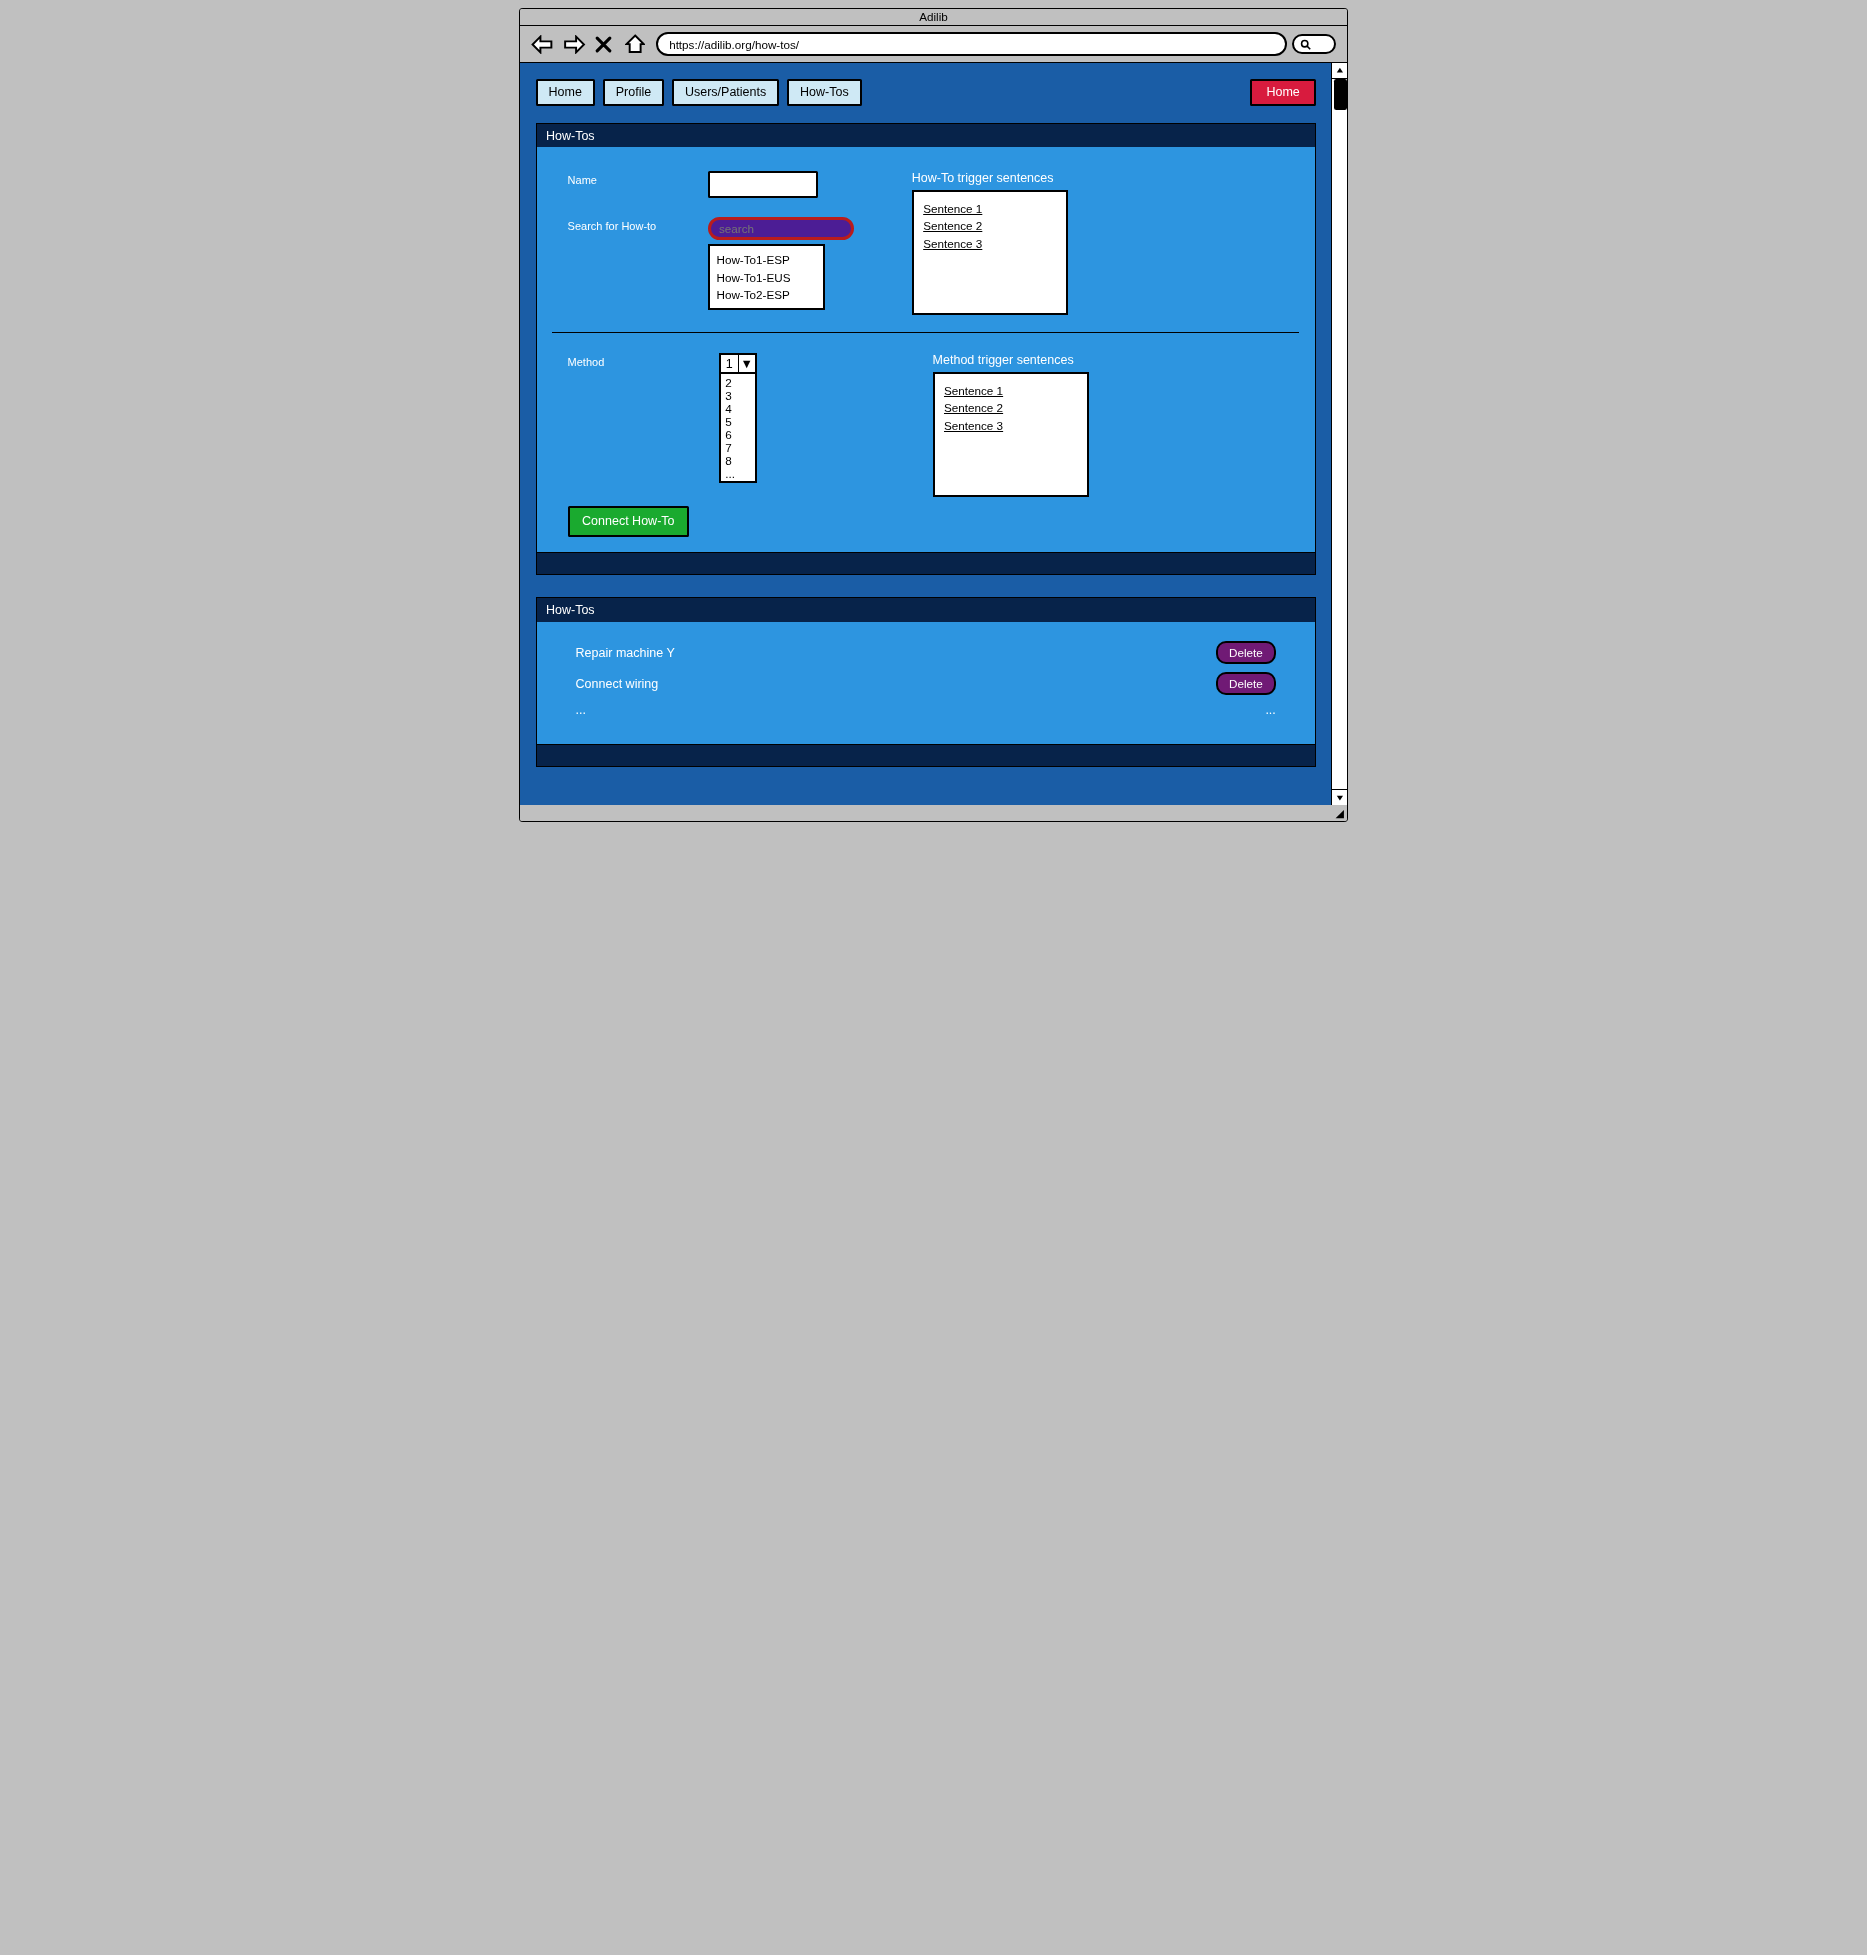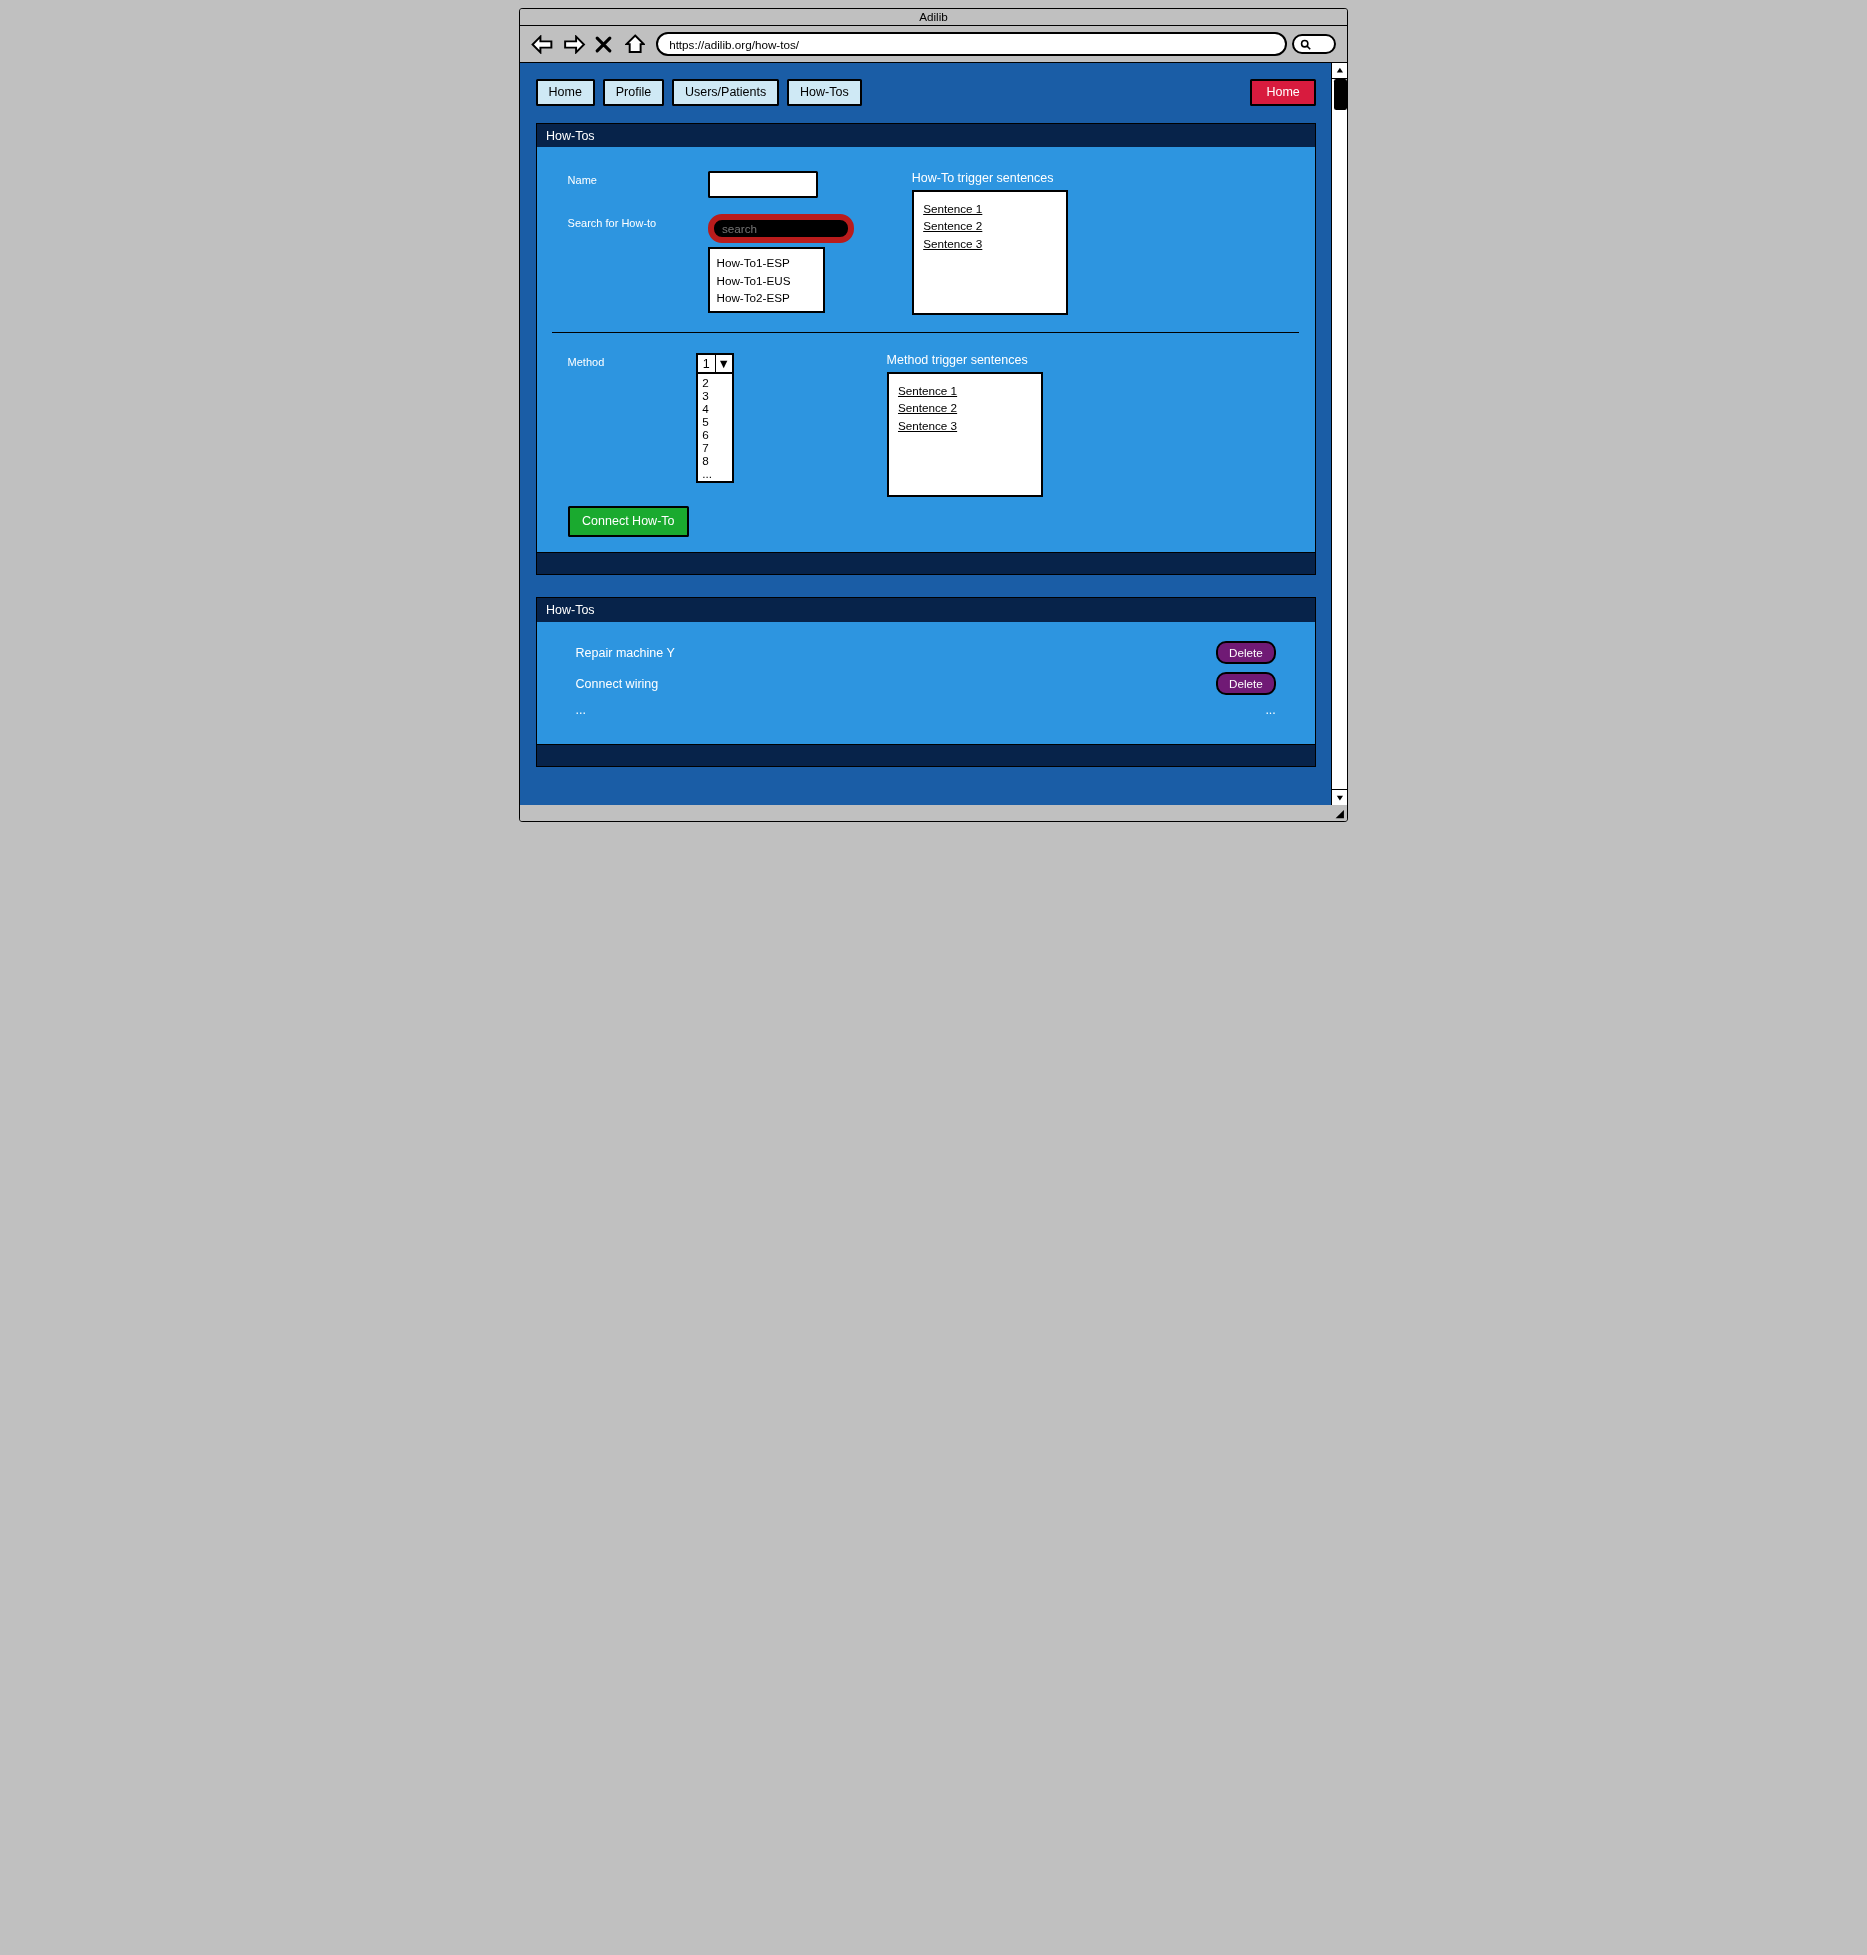--- a/index.html
+++ b/index.html
@@ -152,23 +152,23 @@
   width: 110px; height: 26.6px;
   border: 2px solid #000;
   background: #fff;
   border-radius: 1.6px;
   padding: 0 4.7px;
   font-family: inherit;
 }
 .search-wrap {
   width: 146px;
   display: flex; align-items: center;
-  border: 6px solid #b91c1c;
+  border: 3px solid #b91c1c;
   border-radius: 14px;
-  background: #000000;
+  background: #4c1d95;
   padding: 1.6px 7.8px;
 }
 .search-wrap input {
   border: none; outline: none;
   flex: 1; font-family: inherit; font-size: 11.7px;
   color: #888;
   background: transparent;
 }
 .dropdown-list {
   width: 117px;
@@ -194,21 +194,21 @@
 }
 .trigger-box div { padding: 2.3px 0; }
 .divider {
   border: none;
   border-top: 1.6px solid #000;
   margin: 17px -15.6px 20.3px -15.6px;
 }
 .method-row {
   display: grid;
   grid-template-columns: 125px 141px 1fr;
-  column-gap: 3px;
+  column-gap: 26px;
   align-items: flex-start;
 }
 .combo {
   display: flex;
   width: 38px;
   border: 2px solid #000;
   background: #fff;
   color: #000;
 }
 .combo .combo-val { flex: 1; text-align: center; padding: 1.6px 0; border-right: 1.6px solid #000; }

